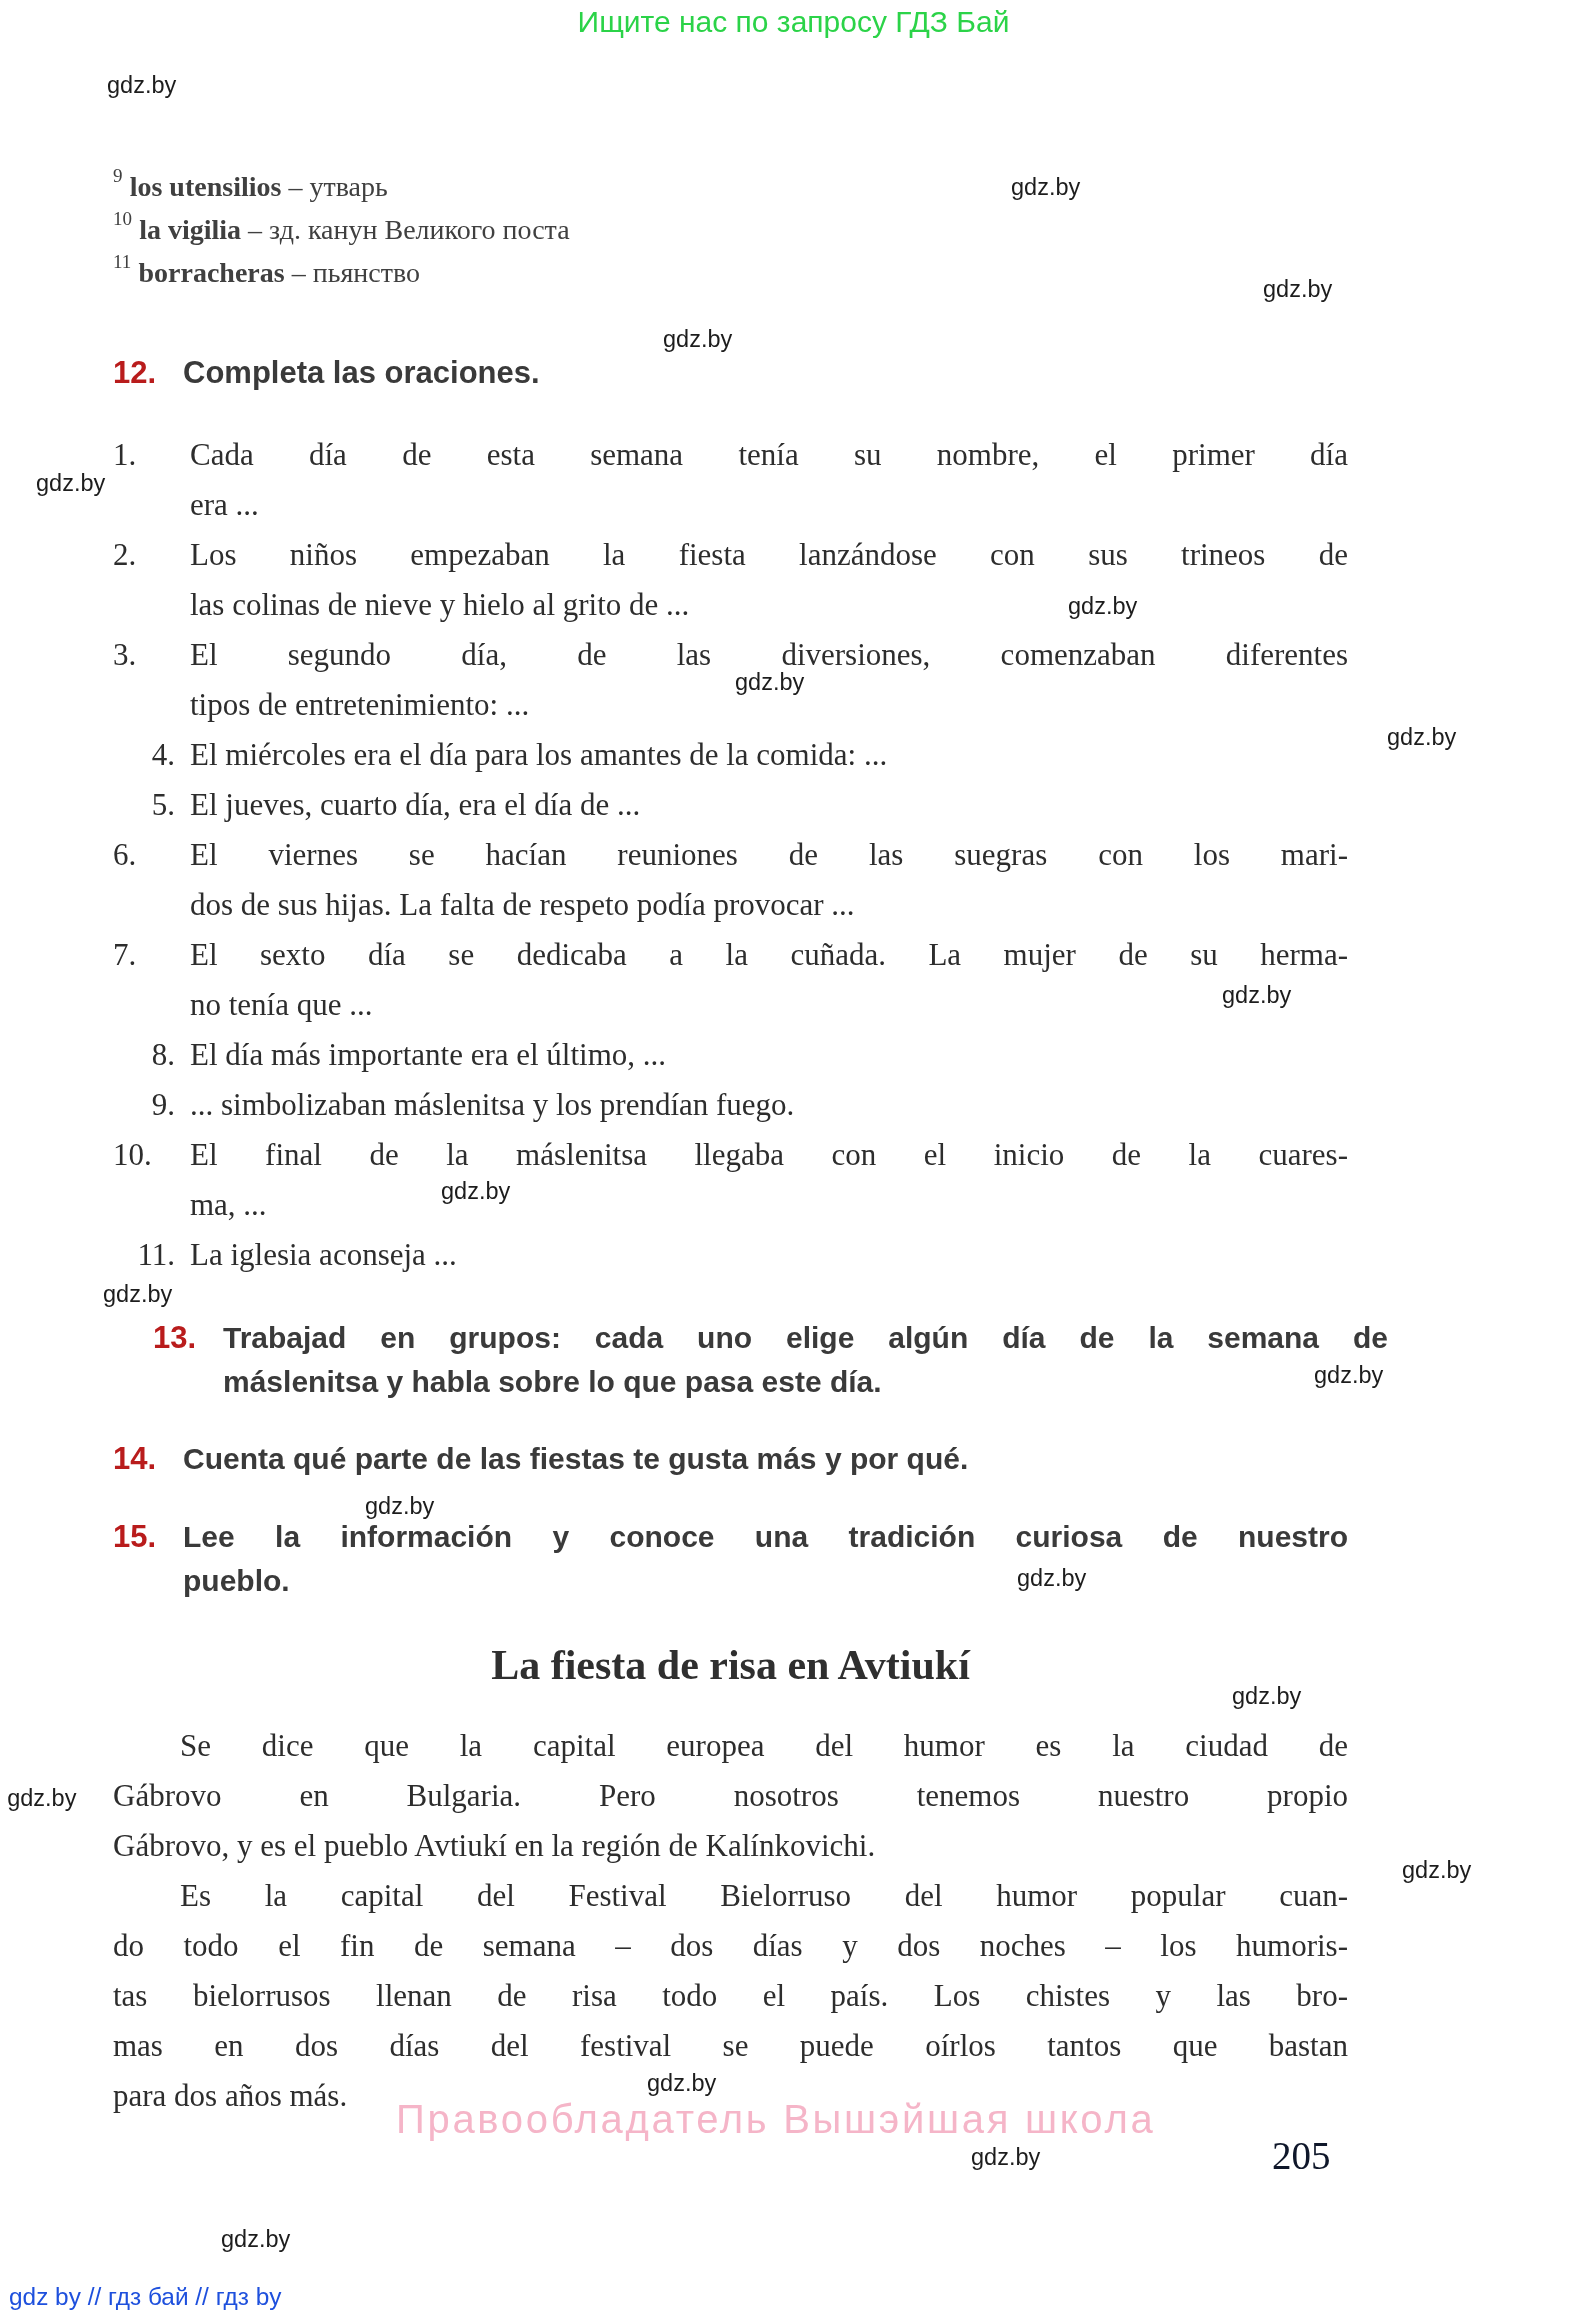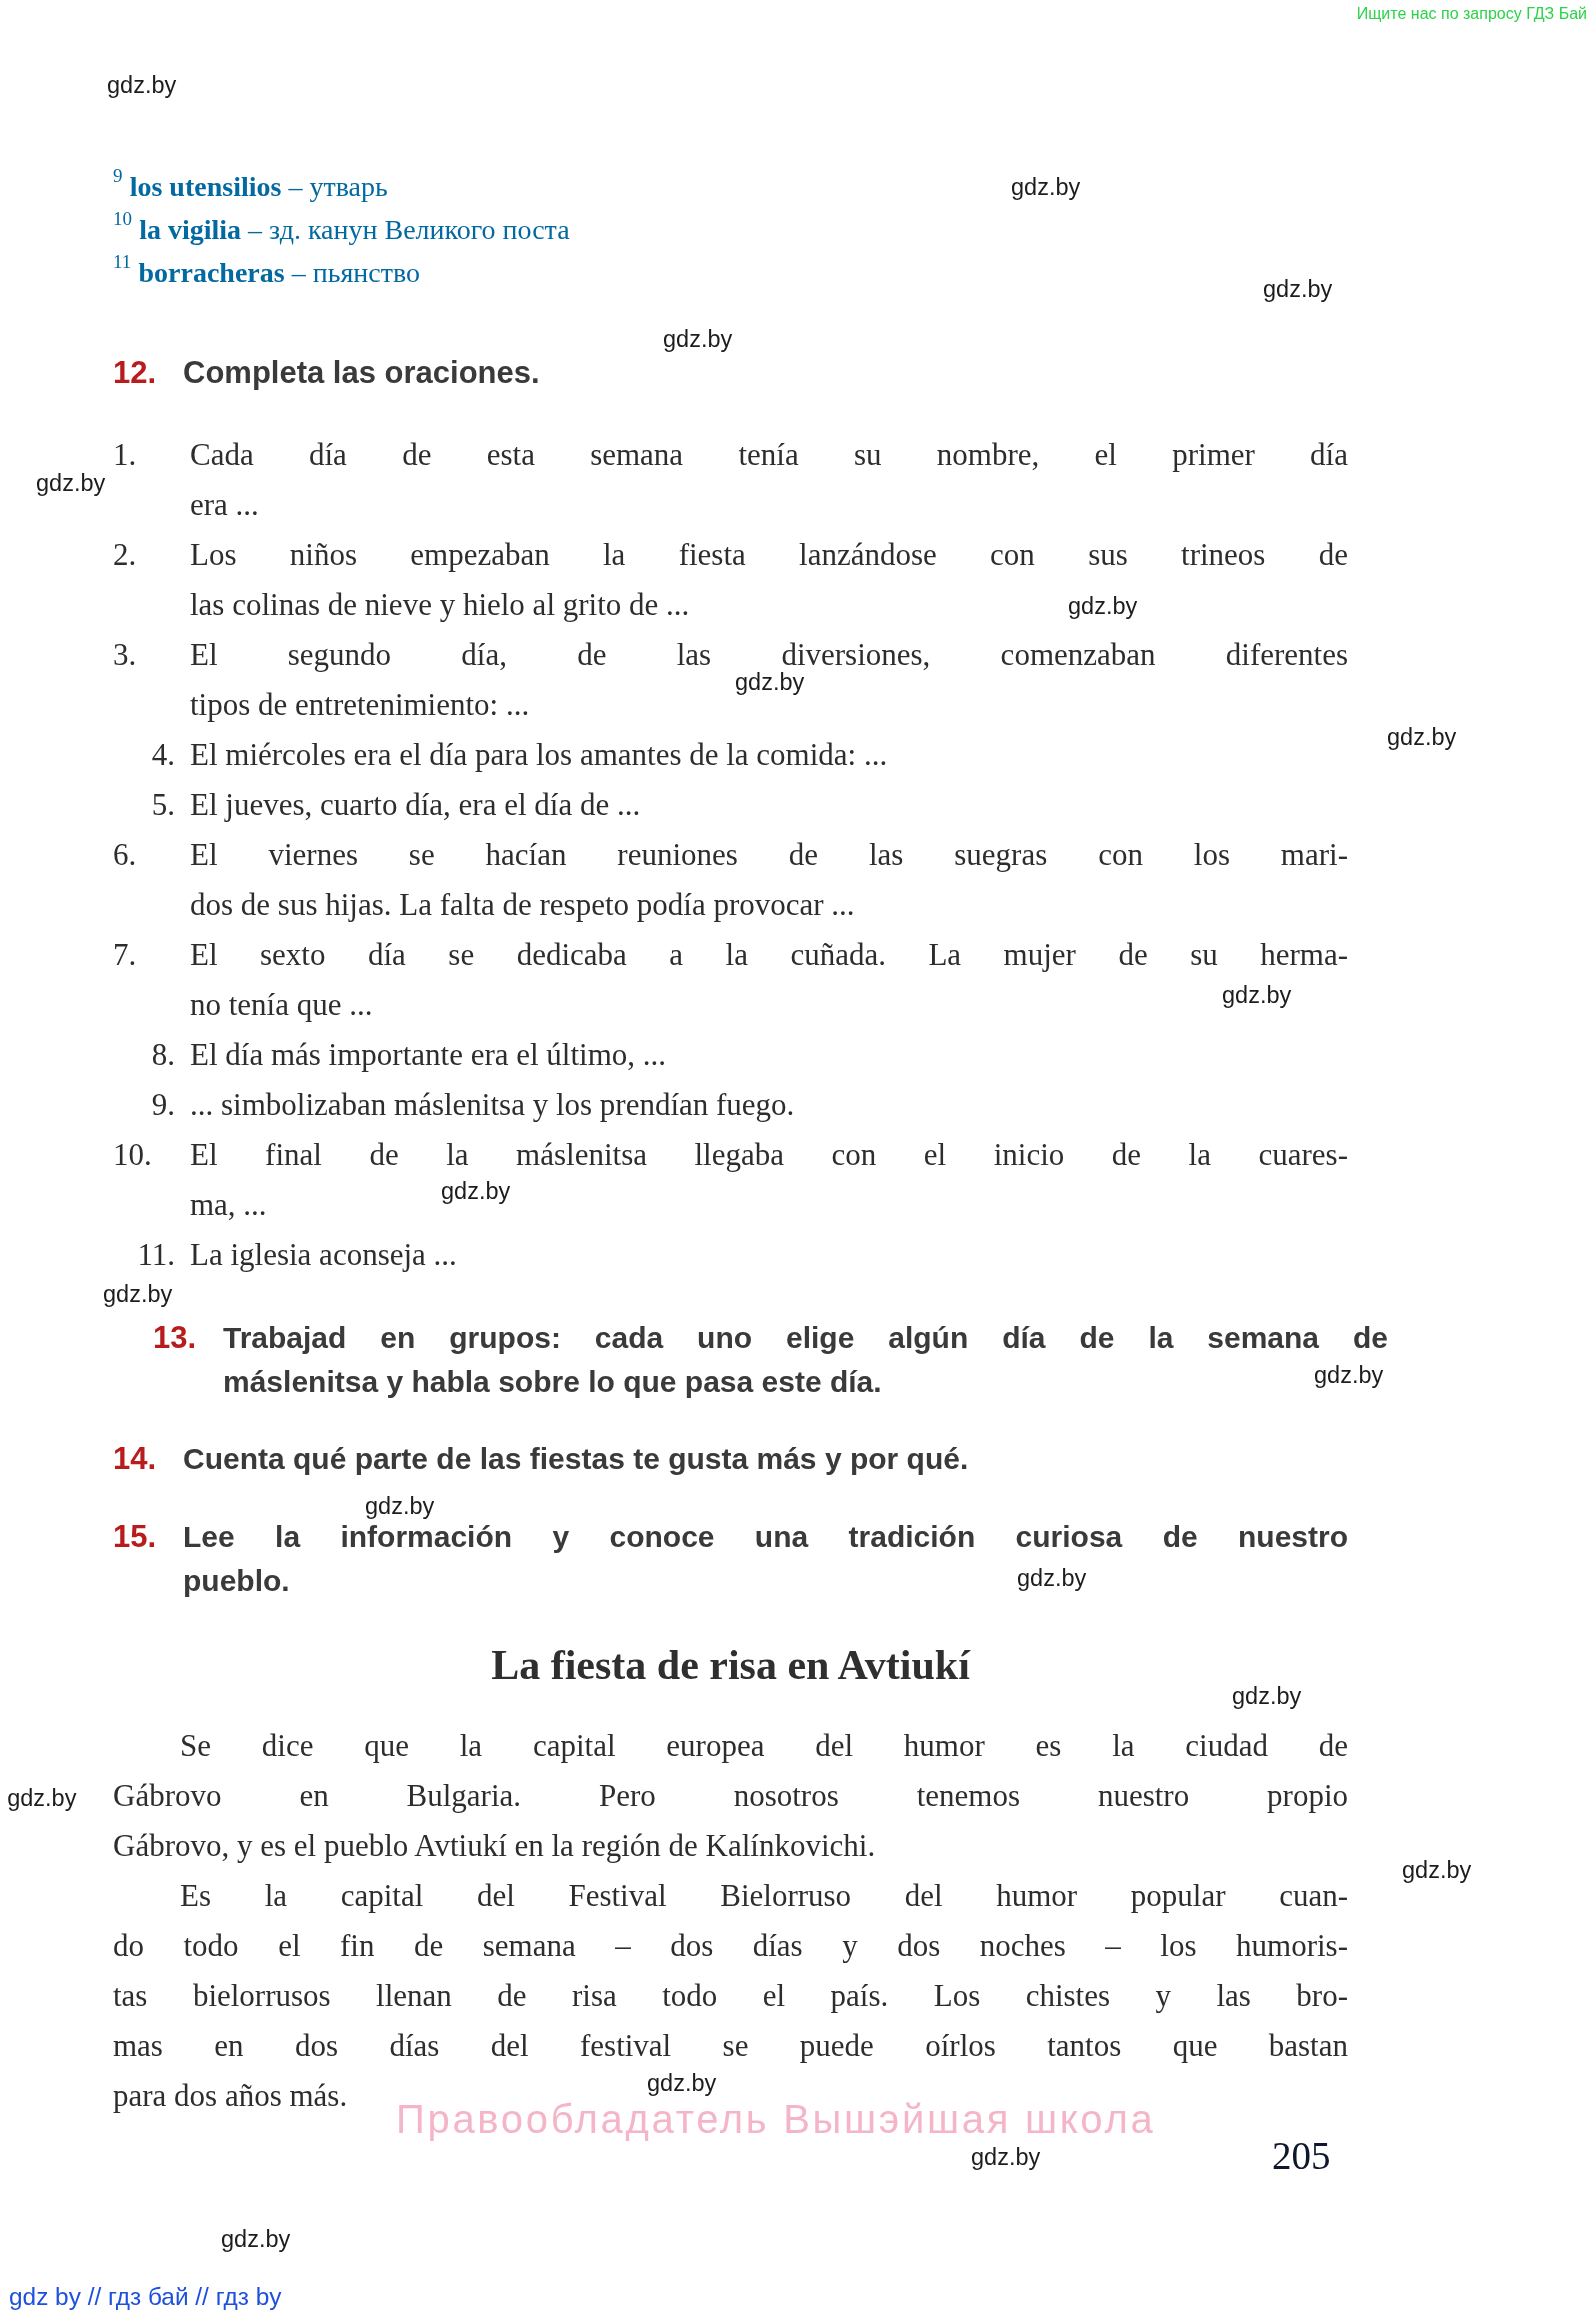--- a/index.html
+++ b/index.html
@@ -1,26 +1,26 @@
 <!DOCTYPE html>
 <html style="font-size:14.5px"><head>
 <meta charset="utf-8">
 <style>
   html,body{margin:0;padding:0;background:#ffffff;}
   .page{position:relative;width:1587px;height:2321px;background:#ffffff;overflow:hidden;
         font-family:"Liberation Serif","DejaVu Serif",serif;color:#2d2d2d;}
 
-  .banner{position:absolute;top:5.4px;left:0;width:100%;text-align:right;
+  .banner{position:absolute;top:5.4px;left:0;width:100%;text-align:center;
           font-family:"Liberation Sans","DejaVu Sans",sans-serif;
-          font-size:16px;color:#2bd348;}
+          font-size:30px;color:#2bd348;}
 
   .wm{position:absolute;font-family:"Liberation Sans","DejaVu Sans",sans-serif;
       font-size:23.5px;color:#1d1d1d;white-space:nowrap;}
 
-  .footnotes{position:absolute;left:113px;top:165px;width:1235px;font-size:28px;color:#0369a1;}
+  .footnotes{position:absolute;left:113px;top:165px;width:1235px;font-size:28px;color:#404040;}
   .fn{height:43px;line-height:43px;white-space:nowrap;}
   .fn sup{font-size:19px;position:relative;top:-3.6px;margin-right:7.2px;vertical-align:super;line-height:0;}
   .fn .term{font-weight:bold;}
 
   .task{position:absolute;left:113px;width:1235px;padding-left:0;}
   .task .tnum{position:absolute;left:0;top:0;color:#b91c1c;font-weight:bold;
               font-family:"Liberation Sans","DejaVu Sans",sans-serif;font-size:31px;line-height:36px;}
   .head12{top:355px;height:36px;}
   .head12 .ttl{display:block;padding-left:70px;color:#3a3a3a;font-weight:bold;
                font-family:"Liberation Sans","DejaVu Sans",sans-serif;font-size:31px;line-height:36px;}

